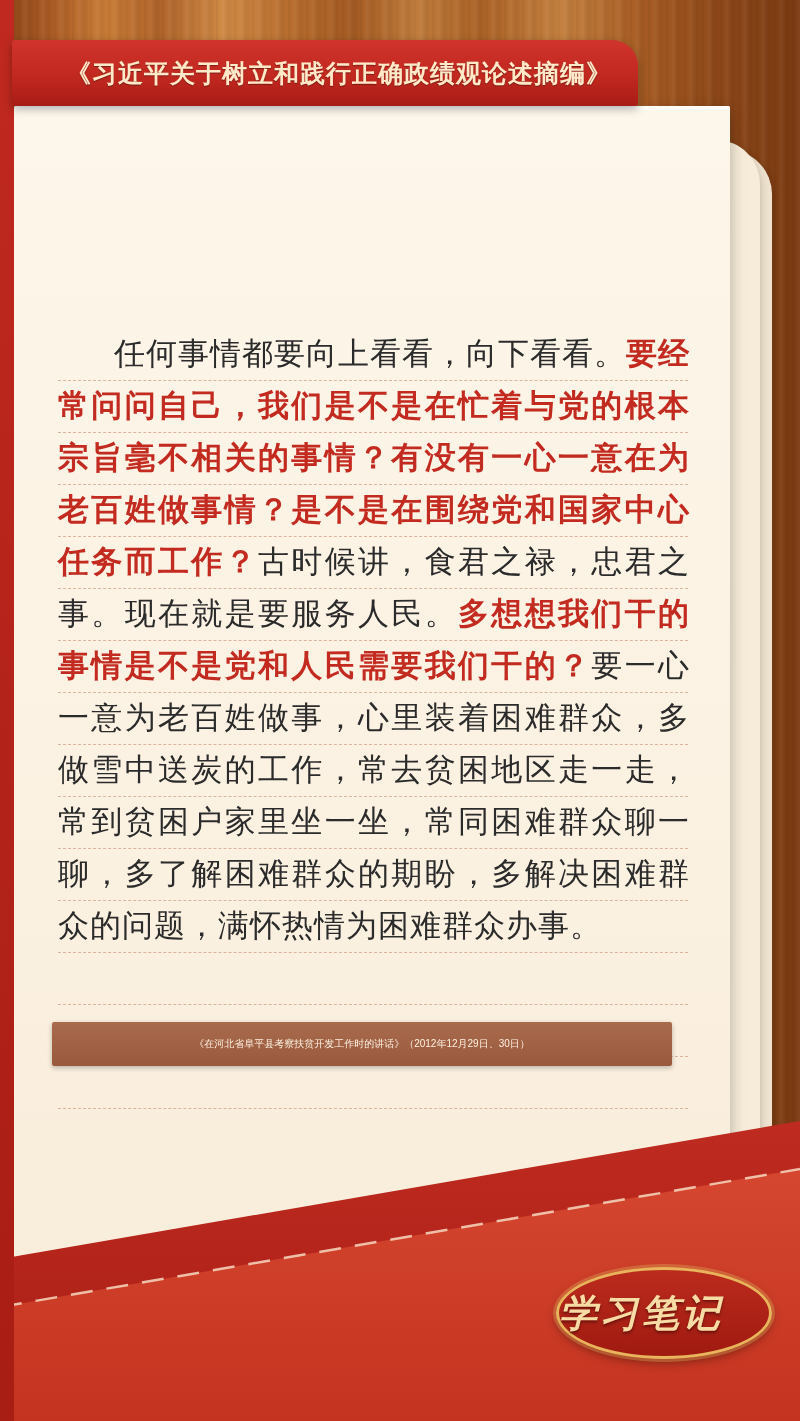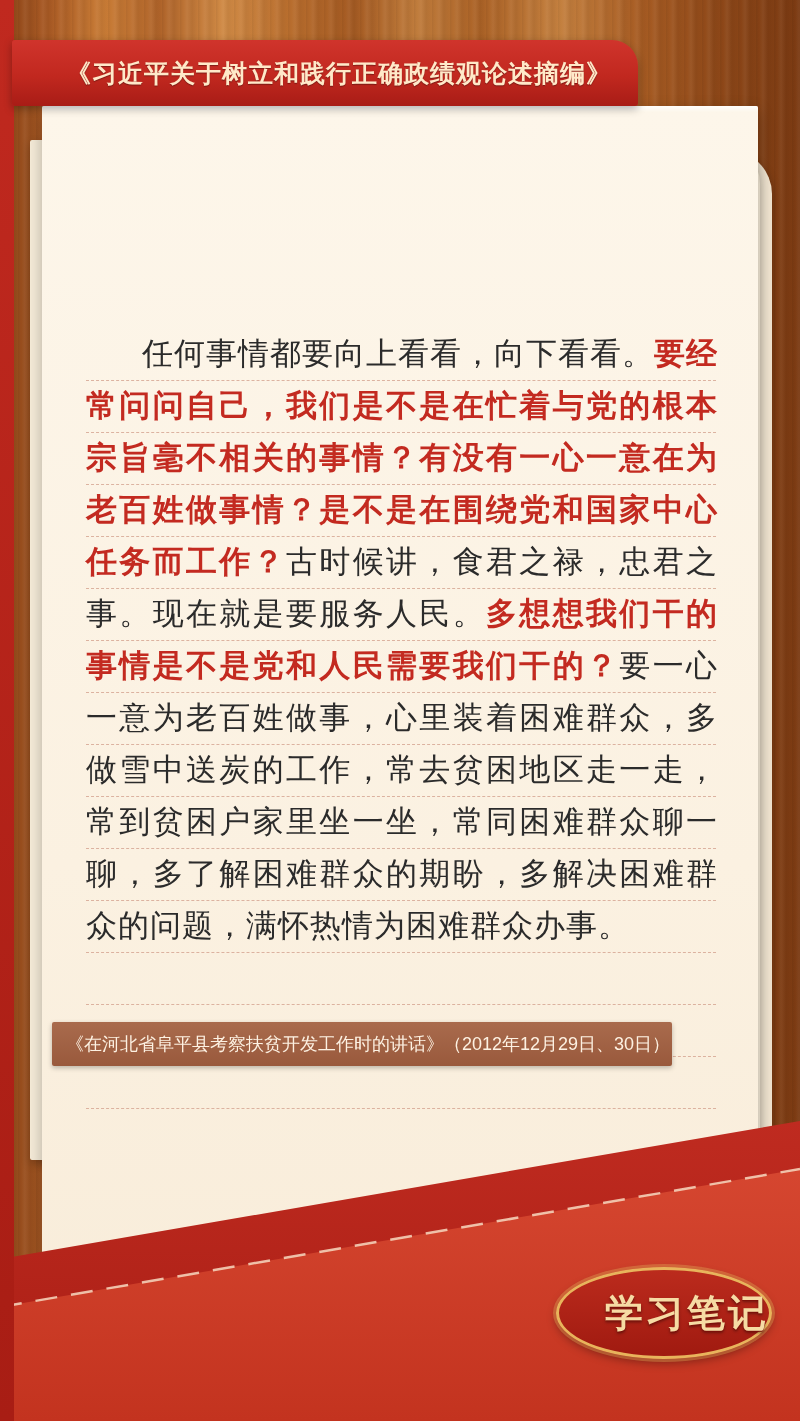--- a/index.html
+++ b/index.html
@@ -106,21 +106,20 @@
     position: absolute;
     left: 14px;
     top: 106px;
     width: 716px;
     height: 1266px;
     background: linear-gradient(180deg, #fdf6ea 0%, #fbf1e1 60%, #f8ecd9 100%);
     border-radius: 2px 2px 2px 2px;
     box-shadow: 0 6px 16px rgba(0,0,0,0.28);
     z-index: 4;
     overflow: hidden;
-    margin-left: 28px;
   }
   .sheet-topedge {
     position: absolute;
     left: 0; right: 0; top: 0;
     height: 6px;
     background: linear-gradient(180deg, rgba(255,255,255,0.9), rgba(255,255,255,0));
   }
 
   
   .ruled {
@@ -160,21 +159,21 @@
   
   .citation {
     position: absolute;
     left: 52px;
     top: 1022px;
     width: 620px;
     padding: 10px 14px;
     box-sizing: border-box;
     background: linear-gradient(180deg, #a96b4d 0%, #99593c 100%);
     color: #fdf1e2;
-    font-size: 18px;
+    font-size: 10px;
     line-height: 24px;
     text-align: center;
     border-radius: 2px;
     z-index: 5;
     box-shadow: 0 2px 5px rgba(0,0,0,0.25);
   }
   .citation div { white-space: nowrap; }
 
   
   .bottom-red {
@@ -212,22 +211,23 @@
     right: 28px;
     bottom: 62px;
     width: 210px;
     height: 86px;
     border-radius: 50%;
     background: linear-gradient(180deg, #bb2b1d 0%, #a01a10 100%);
     border: 3px solid #e8b45c;
     box-shadow: 0 0 0 3px rgba(232,180,92,0.35), 0 4px 10px rgba(0,0,0,0.35);
     display: flex;
     align-items: center;
-    justify-content: flex-end;
+    justify-content: flex-start;
     z-index: 7;
+    font-style: italic;
   }
   .badge-text {
     font-family: "Liberation Serif", serif;
     font-weight: bold;
     font-size: 38px;
     letter-spacing: 3px;
     background: linear-gradient(180deg, #fbe6b0 0%, #e7b košt 40%, #d79a3e 100%);
     color: #f6dba4;
     text-shadow: 0 1px 0 #7d1009, 0 2px 3px rgba(0,0,0,0.4);
     white-space: nowrap;

